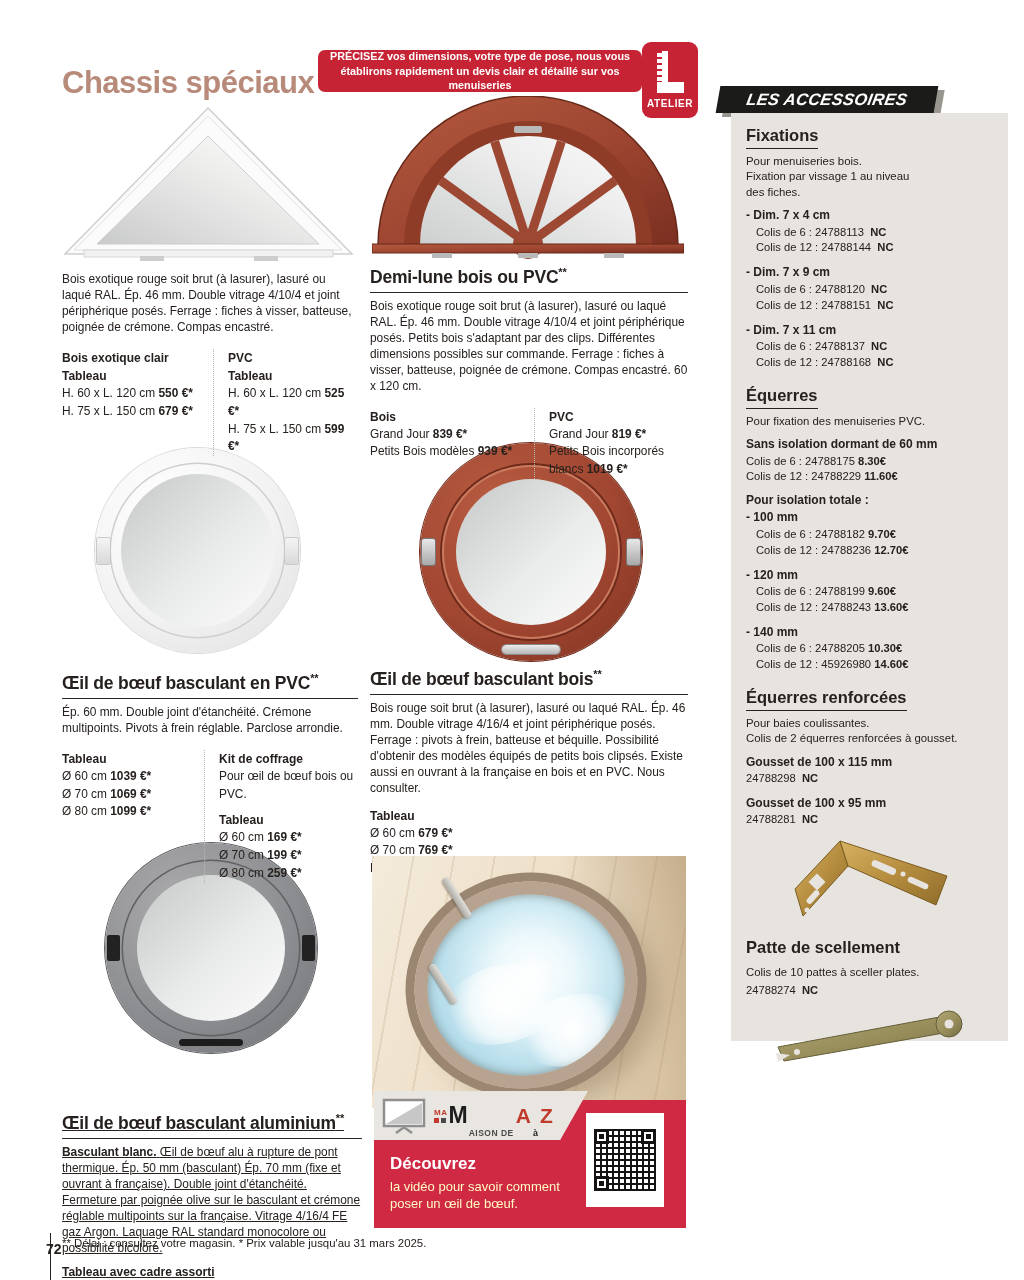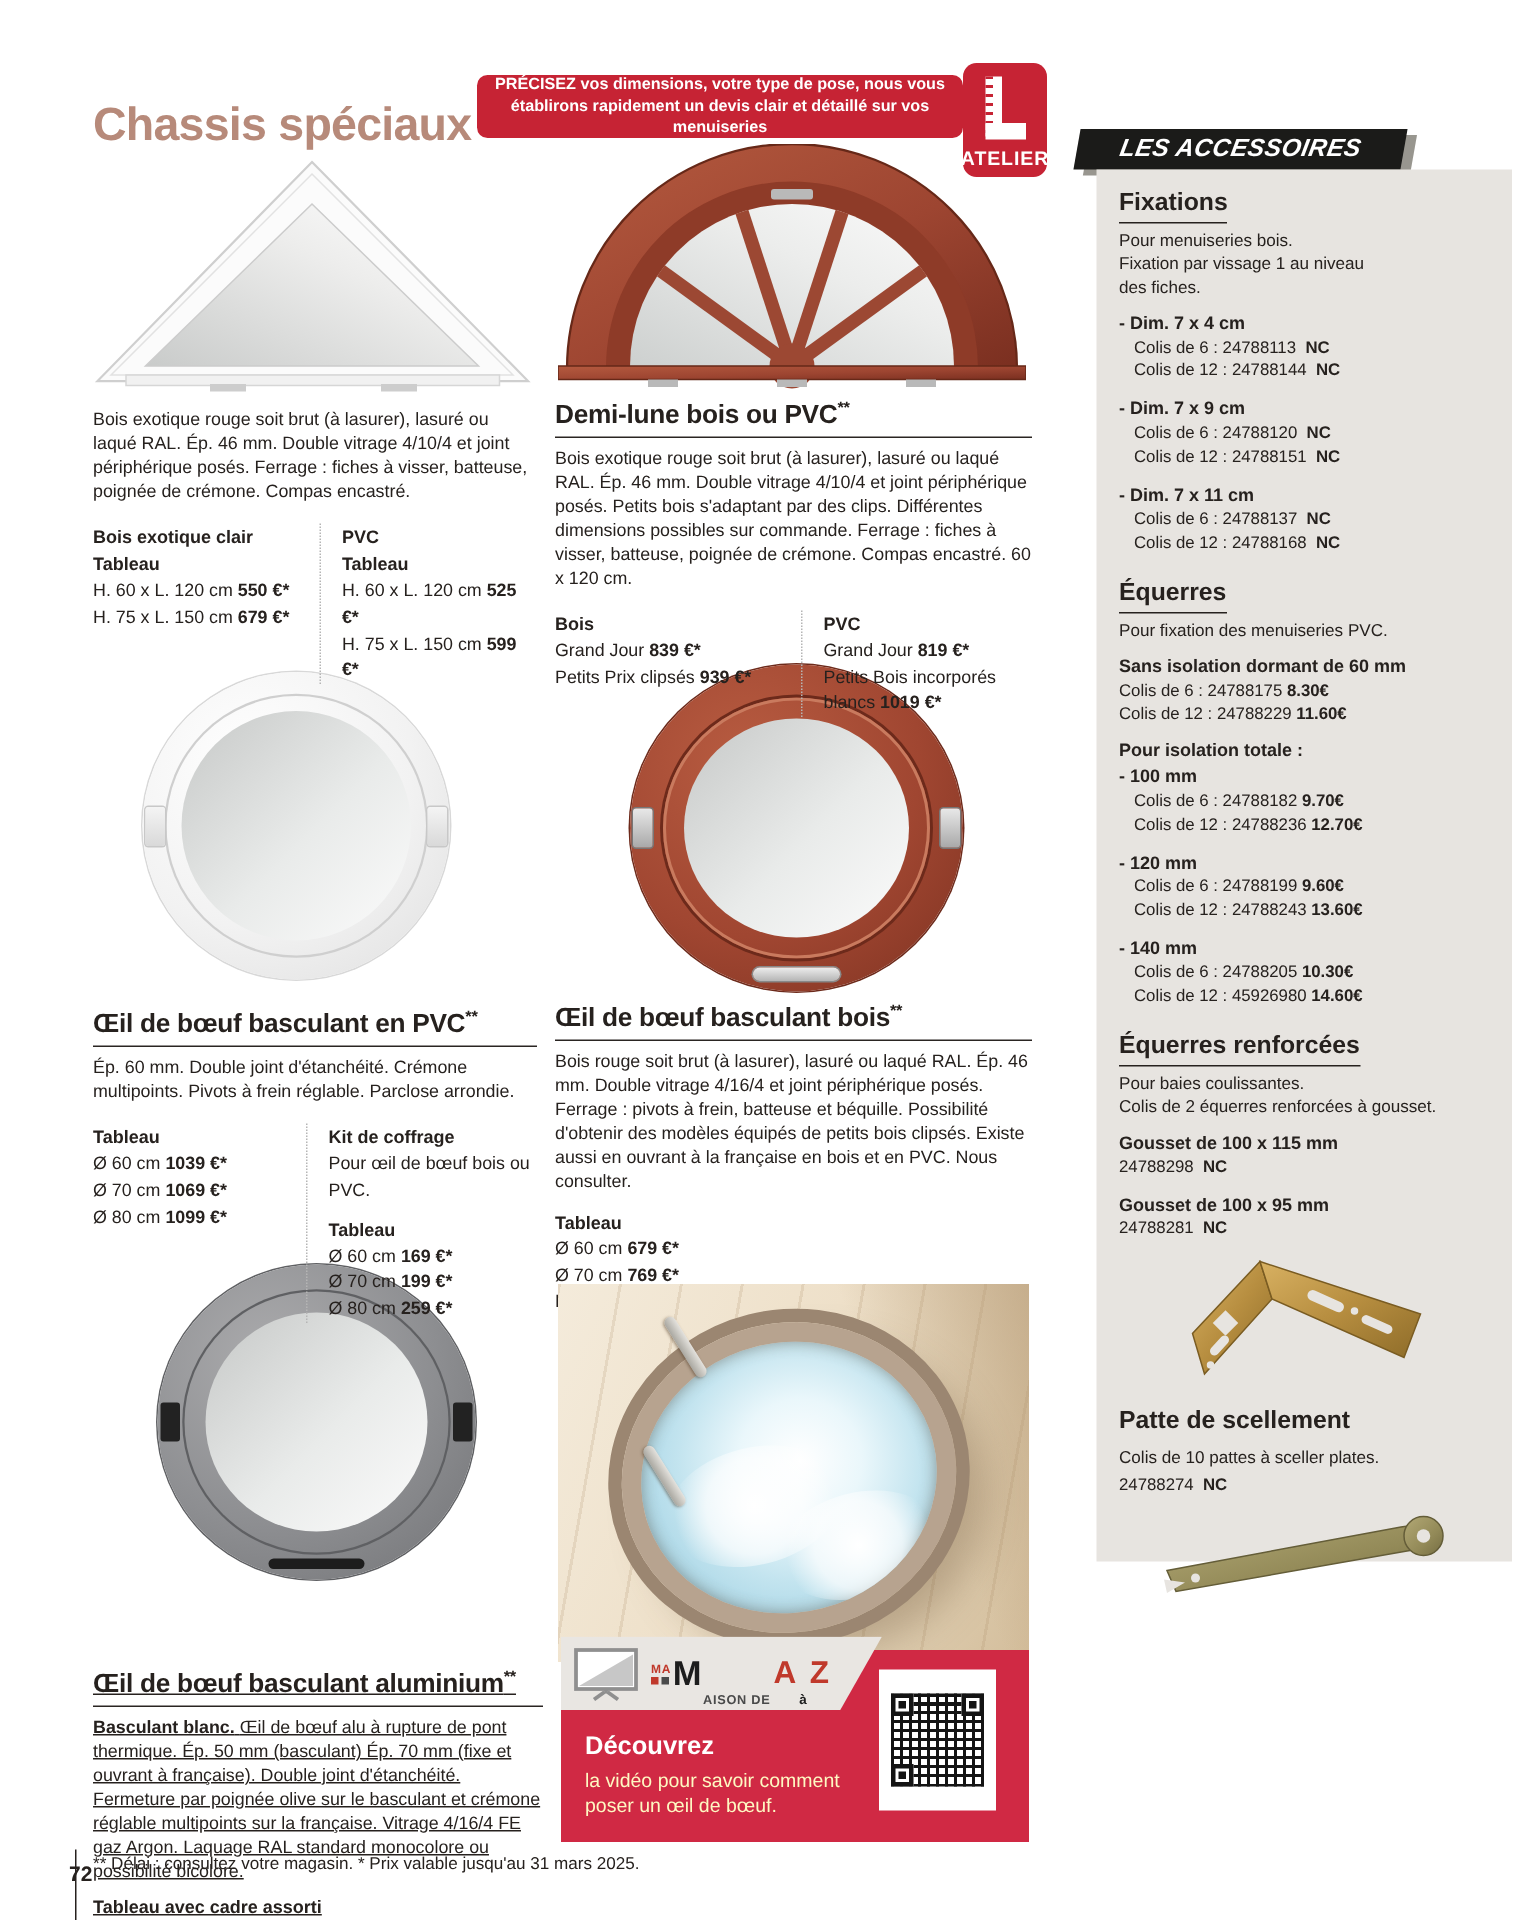--- a/index.html
+++ b/index.html
@@ -11,21 +11,21 @@
   #page-title{position:absolute;left:62px;top:44px;font-size:31px;font-weight:bold;color:#b78a7a;letter-spacing:-0.5px;}
   #banner{position:absolute;left:318px;top:50px;width:324px;height:42px;background:#c62334;border-radius:7px;
     color:#fff;display:flex;flex-direction:column;justify-content:center;text-align:center;
     font-size:10.8px;font-weight:bold;line-height:1.35;}
   #atelier{position:absolute;left:642px;top:42px;width:56px;height:76px;background:#c62334;border-radius:9px;
     display:flex;flex-direction:column;align-items:center;}
   .ruler{position:relative;width:30px;height:42px;margin-top:9px;}
   .ruler-v{position:absolute;left:2px;top:0;width:11px;height:40px;background:#fff;
     background-image:repeating-linear-gradient(180deg,#c62334 0 2px,transparent 2px 6px);background-size:5px 100%;background-repeat:no-repeat;}
   .ruler-h{position:absolute;left:2px;bottom:0;width:27px;height:11px;background:#fff;}
-  .atelier-label{color:#fff;font-size:13px;font-weight:bold;letter-spacing:.6px;margin-top:5px;}
+  .atelier-label{color:#fff;font-size:10px;font-weight:bold;letter-spacing:.6px;margin-top:5px;}
   
   .prod{position:absolute;}
   .ptitle{margin:0;font-size:17.5px;font-weight:bold;letter-spacing:-0.2px;border-bottom:1.5px solid #2a2522;padding-bottom:4px;}
   .ptitle sup{font-size:11px;}
   .pdesc{margin:6px 0 0 0;font-size:11.9px;line-height:1.34;}
   .pdesc .lead{font-weight:bold;}
   .pcols{display:flex;margin-top:13px;}
   .pcol{font-size:11.9px;line-height:1.5;min-width:128px;}
   .pcol + .pcol{border-left:1px dotted #b5b5b5;margin-left:14px;padding-left:14px;}
   .ph{font-weight:bold;font-size:12px;}
@@ -232,21 +232,21 @@
   </div>
 </section>
 
 <section class="prod" style="left:370px;top:266px;width:318px;">
   <h2 class="ptitle"><span>Demi-lune bois ou PVC</span><sup>**</sup></h2>
   <p class="pdesc">Bois exotique rouge soit brut (à lasurer), lasuré ou laqué RAL. Ép. 46 mm. Double vitrage 4/10/4 et joint périphérique posés. Petits bois s'adaptant par des clips. Différentes dimensions possibles sur commande. Ferrage : fiches à visser, batteuse, poignée de crémone. Compas encastré. 60 x 120 cm.</p>
   <div class="pcols">
     <div class="pcol" style="width:150px;">
       <div class="ph">Bois</div>
       <div class="prow"><span>Grand Jour</span> <b>839 €*</b></div>
-      <div class="prow"><span>Petits Prix clipsés</span> <b>939 €*</b></div>
+      <div class="prow"><span>Petits Bois modèles</span> <b>939 €*</b></div>
     </div>
     <div class="pcol" style="max-width:130px;">
       <div class="ph">PVC</div>
       <div class="prow"><span>Grand Jour</span> <b>819 €*</b></div>
       <div class="prow"><span>Petits Bois incorporés blancs</span> <b>1019 €*</b></div>
     </div>
   </div>
 </section>
 
 <section class="prod" style="left:62px;top:672px;width:296px;">

